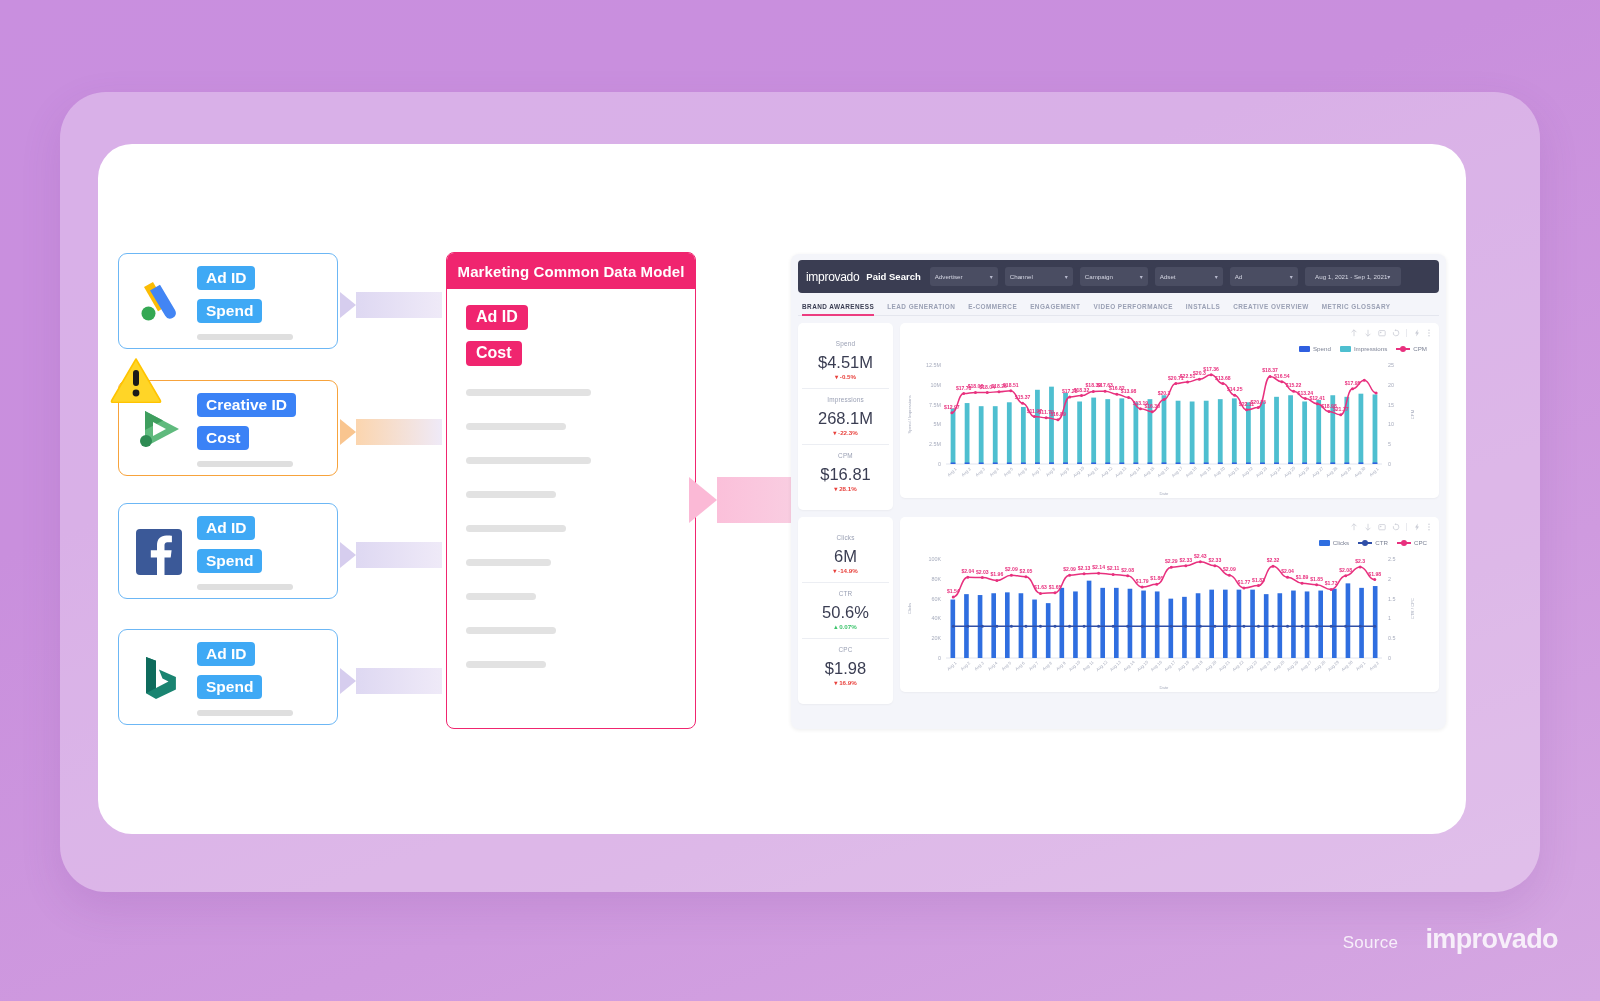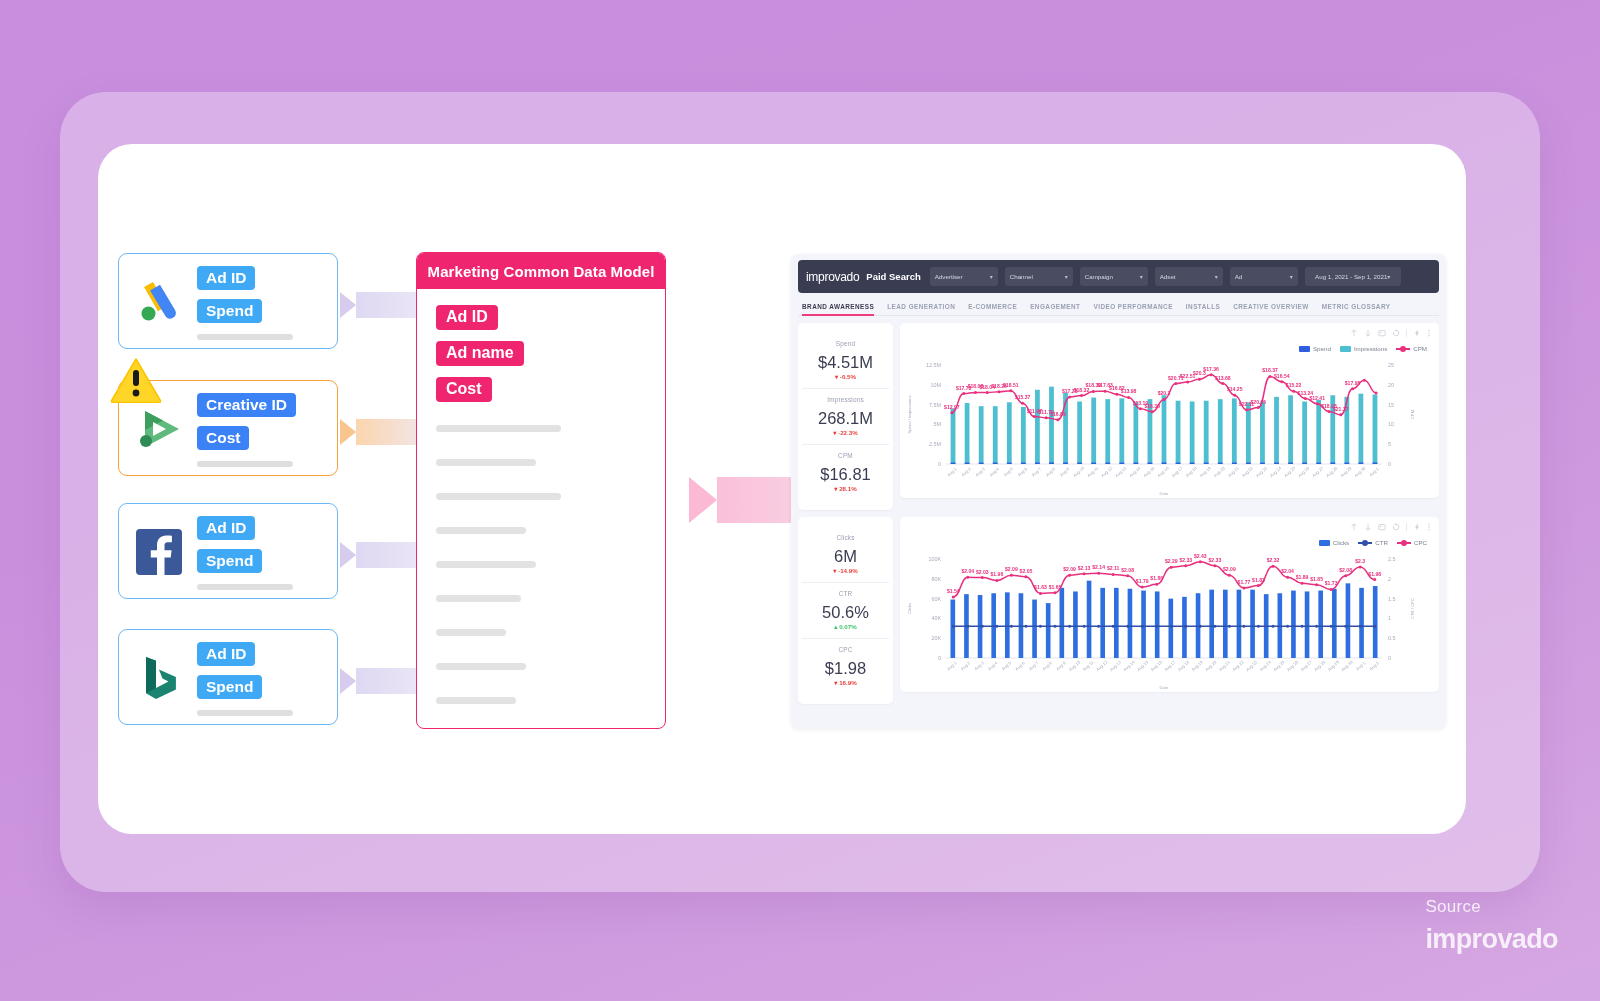--- a/index.html
+++ b/index.html
@@ -58,21 +58,21 @@
   .conn .bar { position: absolute; left: 16px; top: 0; right: 0; height: 26px; }
   .conn .tri {
     position: absolute; left: 0; top: 0;
     width: 0; height: 0;
     border-top: 13px solid transparent;
     border-bottom: 13px solid transparent;
   }
 
   
   .cdm {
-    position: absolute; left: 416px; top: 252px;
+    position: absolute; left: 446px; top: 252px;
     width: 250px; height: 477px;
     background: #fff;
     border: 1.6px solid #f0256f;
     border-radius: 8px;
     overflow: hidden;
   }
   .cdm-head {
     height: 36px; background: #f0256f;
     color: #fff; font-size: 15px; font-weight: 700;
     display: flex; align-items: center; justify-content: center;
@@ -176,23 +176,22 @@
   .lgline::after {
     content: ""; position: absolute; left: 4px; top: -2px;
     width: 6px; height: 6px; border-radius: 50%;
   }
   .tick { font-size: 5.4px; fill: #a7acbd; }
   .dlabel { font-size: 5.1px; fill: #e8307e; font-weight: 700; }
   .xtick { font-size: 4.2px; fill: #a7acbd; }
 
   .watermark {
     position: absolute; right: 42px; bottom: 46px;
-    display: flex; align-items: baseline; gap: 7px;
+    display: flex; align-items: baseline; gap: 27px;
     color: rgba(255,255,255,0.82);
-    flex-direction: column;
   }
   .wm-src { font-size: 17px; letter-spacing: .3px; }
   .wm-brand { font-size: 27px; font-weight: 700; letter-spacing: -0.6px; }
 </style>
 </head>
 <body>
 
 <div class="frame-outer"></div>
 <div class="frame-inner"></div>
 
@@ -260,21 +259,20 @@
     <rect x="23" y="13" width="6" height="16" rx="3" fill="#1a1a1a"></rect>
     <circle cx="26" cy="36" r="3.4" fill="#1a1a1a"></circle>
   </svg>
 </div>
 
 <div class="cdm">
   <div class="cdm-head">Marketing Common Data Model</div>
   <div class="cdm-body">
     <div id="cdm-pills">
         <div><div class="cdm-pill">Ad ID</div></div>
-        <div><div class="cdm-pill">Ad name</div></div>
         <div><div class="cdm-pill">Cost</div></div>
       </div>
     <div id="cdm-lines" style="margin-top: 12px;">
         <div class="cdm-line" style="width:125px;"></div>
         <div class="cdm-line" style="width:100px;"></div>
         <div class="cdm-line" style="width:125px;"></div>
         <div class="cdm-line" style="width:90px;"></div>
         <div class="cdm-line" style="width:100px;"></div>
         <div class="cdm-line" style="width:85px;"></div>
         <div class="cdm-line" style="width:70px;"></div>

